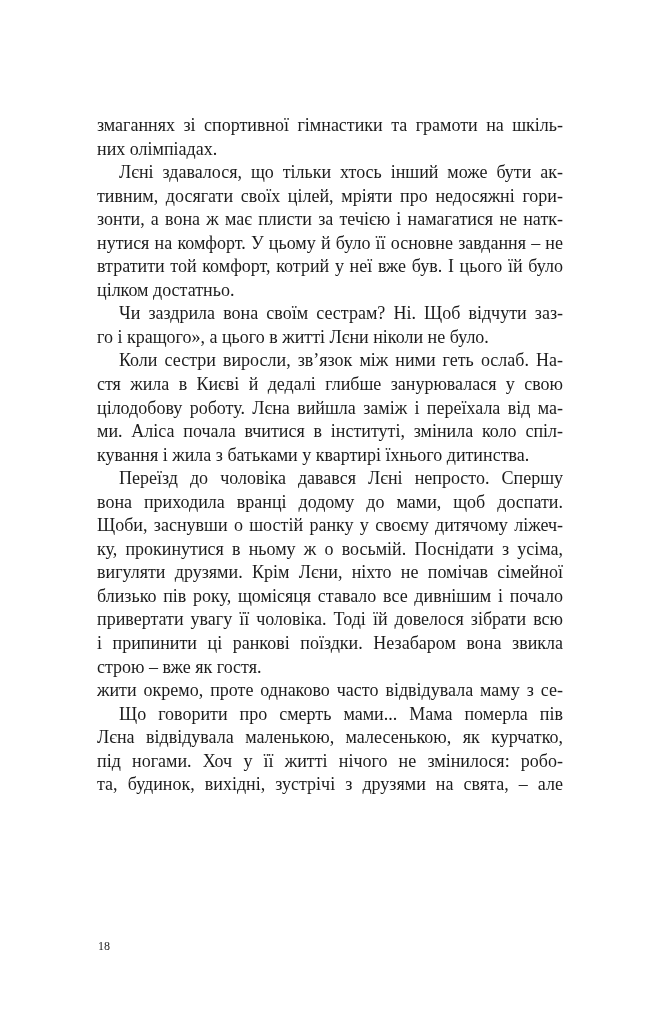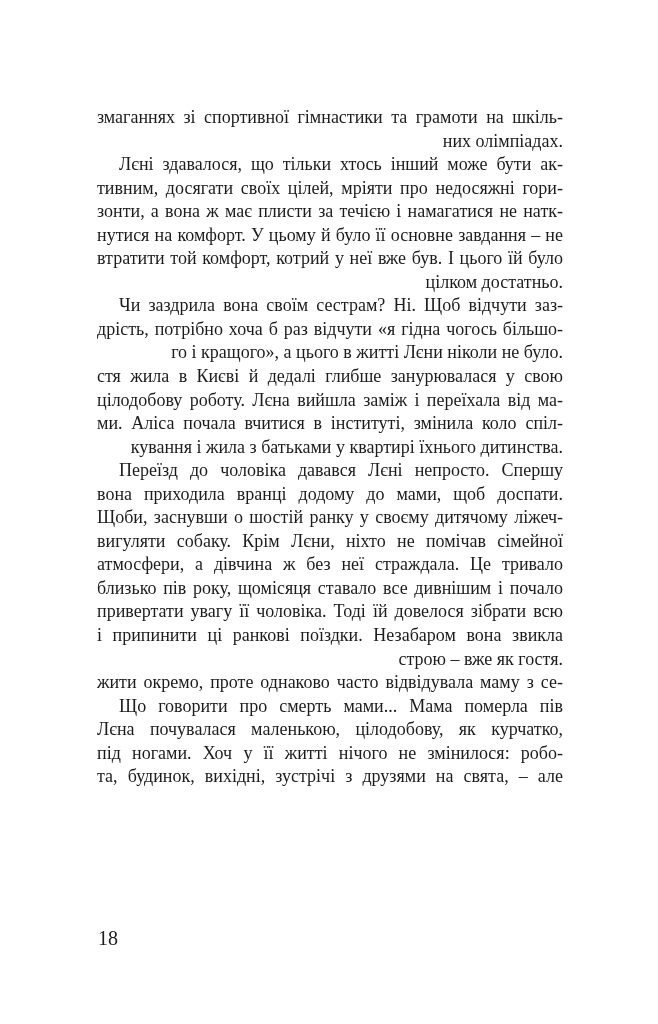--- a/index.html
+++ b/index.html
@@ -8,42 +8,42 @@
     background: #ffffff;
   }
   .page {
     position: relative;
     width: 658px;
     height: 1003px;
     background: #ffffff;
     font-family: "Liberation Serif", "DejaVu Serif", serif;
     color: #1c1c1c;
     overflow: hidden;
-    margin: 8px auto;
+    margin: 16px auto;
   }
   .text-block {
     position: absolute;
     left: 97px;
     top: 98px;
     width: 466px;
     font-size: 18px;
     line-height: 23.55px;
   }
   .para { margin: 0; }
-  .line { text-align: right; }
+  .line { text-align: left; }
   .line.just {
     text-align: justify;
     text-align-last: justify;
   }
   .line.indent { padding-left: 22px; }
   .page-number {
     position: absolute;
     left: 98px;
     top: 920px;
-    font-size: 20px;
+    font-size: 12px;
     line-height: 20px;
   }
 </style>
 </head>
 <body>
 
 <div class="page" style="background: rgb(255, 255, 255); color: rgb(28, 28, 28);">
   <div class="text-block">
       <div class="para">
         <div class="line just">змаганнях зі спортивної гімнастики та грамоти на шкіль-</div>
@@ -52,42 +52,42 @@
       <div class="para">
         <div class="line just indent">Лєні здавалося, що тільки хтось інший може бути ак-</div>
         <div class="line just">тивним, досягати своїх цілей, мріяти про недосяжні гори-</div>
         <div class="line just">зонти, а вона ж має плисти за течією і намагатися не натк-</div>
         <div class="line just">нутися на комфорт. У цьому й було її основне завдання – не</div>
         <div class="line just">втратити той комфорт, котрий у неї вже був. І цього їй було</div>
         <div class="line">цілком достатньо.</div>
       </div>
       <div class="para">
         <div class="line just indent">Чи заздрила вона своїм сестрам? Ні. Щоб відчути заз-</div>
-        <div class="line just">дрість, потрібно хоча б раз відчути «я гідна чогось більшо-</div>
         <div class="line">го і кращого», а цього в житті Лєни ніколи не було.</div>
       </div>
       <div class="para">
+        <div class="line just indent">Коли сестри виросли, зв’язок між ними геть ослаб. На-</div>
         <div class="line just">стя жила в Києві й дедалі глибше занурювалася у свою</div>
         <div class="line just">цілодобову роботу. Лєна вийшла заміж і переїхала від ма-</div>
         <div class="line just">ми. Аліса почала вчитися в інституті, змінила коло спіл-</div>
         <div class="line">кування і жила з батьками у квартирі їхнього дитинства.</div>
       </div>
       <div class="para">
         <div class="line just indent">Переїзд до чоловіка давався Лєні непросто. Спершу</div>
         <div class="line just">вона приходила вранці додому до мами, щоб доспати.</div>
         <div class="line just">Щоби, заснувши о шостій ранку у своєму дитячому ліжеч-</div>
-        <div class="line just">вигуляти собаку. Крім Лєни, ніхто не помічав сімейної</div>
-        <div class="line just">атмосфери, а дівчина ж без неї страждала. Це тривало</div>
+        <div class="line just">ку, прокинутися в ньому ж о восьмій. Поснідати з усіма,</div>
+        <div class="line just">вигуляти друзями. Крім Лєни, ніхто не помічав сімейної</div>
         <div class="line just">близько пів року, щомісяця ставало все дивнішим і почало</div>
         <div class="line just">привертати увагу її чоловіка. Тоді їй довелося зібрати всю</div>
         <div class="line just">і припинити ці ранкові поїздки. Незабаром вона звикла</div>
         <div class="line">строю – вже як гостя.</div>
         <div class="line just">жити окремо, проте однаково часто відвідувала маму з се-</div>
       </div>
       <div class="para">
         <div class="line just indent">Що говорити про смерть мами... Мама померла пів</div>
-        <div class="line just">Лєна почувалася маленькою, цілодобову, як курчатко,</div>
+        <div class="line just">Лєна відвідувала маленькою, малесенькою, як курчатко,</div>
         <div class="line just">під ногами. Хоч у її житті нічого не змінилося: робо-</div>
         <div class="line just">та, будинок, вихідні, зустрічі з друзями на свята, – але</div>
       </div>
     </div>
   <div class="page-number">18</div>
 </div>
 
 </body></html>

